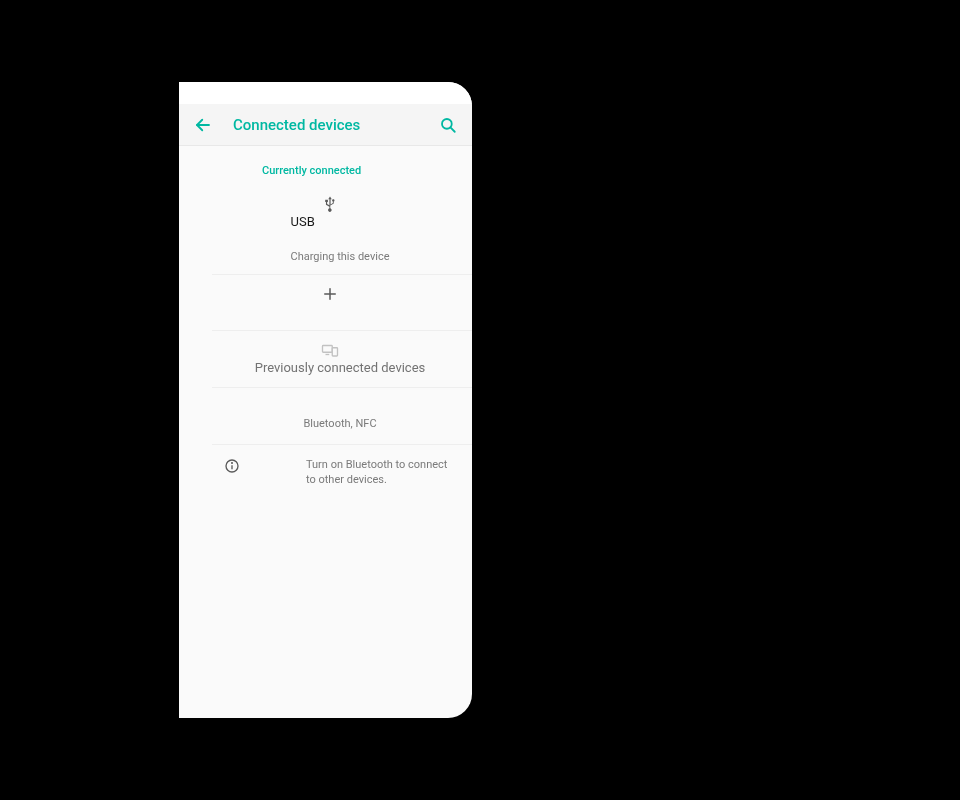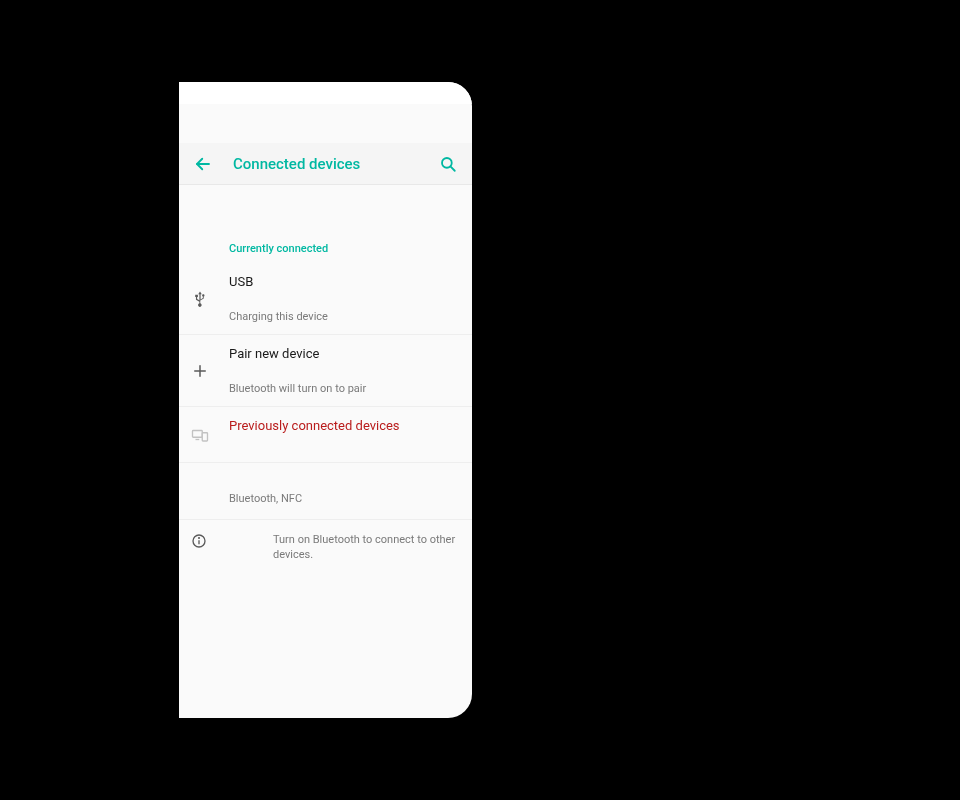--- a/index.html
+++ b/index.html
@@ -14,21 +14,20 @@
     left: 179px;
     top: 82px;
     width: 293px;
     height: 636px;
     background: #fafafa;
     border-radius: 0 24px 24px 0;
     box-shadow: 2px 3px 5px rgba(0,0,0,.5);
     overflow: hidden;
     display: flex;
     flex-direction: column;
-    gap: 39px;
   }
   .status-bar {
     height: 22px;
     background: #fff;
   }
   .app-bar {
     height: 42px;
     background: #f5f5f5;
     border-bottom: 1px solid #e8e8e8;
     display: flex;
@@ -43,33 +42,35 @@
     margin-left: 18px;
   }
   .icon-btn {
     width: 24px;
     height: 24px;
     display: flex;
     align-items: center;
     justify-content: center;
     cursor: pointer;
   }
-  .content { flex: 1; }
+  .content { flex: 1; padding-left: 33px; }
   .section-header {
     padding: 18px 16px 8px 50px;
     font-size: 11px;
     font-weight: 500;
     color: #00b8a2;
   }
   .list-item {
     display: flex;
+    align-items: center;
     min-height: 56px;
     padding: 10px 16px 10px 12px;
     border-bottom: 1px solid #eeeeee;
     cursor: pointer;
+    flex-direction: column;
   }
   .list-item.no-border { border-bottom: none; }
   .list-item .lead-icon {
     width: 38px;
     display: flex;
     align-items: center;
     justify-content: flex-start;
     color: #5a5a5a;
   }
   .list-item .text-block { flex: 1; }
@@ -78,21 +79,21 @@
     color: #1a1a1a;
     line-height: 18px;
   }
   .list-item .secondary {
     font-size: 11px;
     color: #7a7a7a;
     line-height: 15px;
     margin-top: 18px;
   }
   .list-item.disabled { cursor: default; }
-  .list-item.disabled .primary { color: #b91c1c; }
+  .list-item.disabled .primary { color: #737373; }
   .list-item.disabled .lead-icon { color: #c2c2c2; }
   .hint-row {
     display: flex;
     align-items: flex-start;
     padding: 12px 16px 12px 12px;
     border-top: 1px solid #eeeeee;
   }
   .hint-row .lead-icon {
     width: 38px;
     display: flex;
@@ -149,24 +150,20 @@
       </div>
     </div>
 
     <div class="list-item">
       <div class="lead-icon">
         <svg width="18" height="18" viewBox="0 0 24 24" fill="none" stroke="#5a5a5a" stroke-width="2" stroke-linecap="round">
           <line x1="12" y1="5" x2="12" y2="19"></line>
           <line x1="5" y1="12" x2="19" y2="12"></line>
         </svg>
       </div>
-      <div class="text-block">
-        <div class="primary">Pair new device</div>
-        <div class="secondary">Bluetooth will turn on to pair</div>
-      </div>
     </div>
 
     <div class="list-item disabled">
       <div class="lead-icon">
         <svg width="18" height="18" viewBox="0 0 24 24" fill="none" stroke="#c2c2c2" stroke-width="1.8" stroke-linejoin="round">
           <rect x="2" y="6" width="13" height="9" rx="1"></rect>
           <line x1="6" y1="18" x2="11" y2="18"></line>
           <rect x="15" y="9" width="7" height="11" rx="1" fill="#fafafa"></rect>
         </svg>
       </div>

